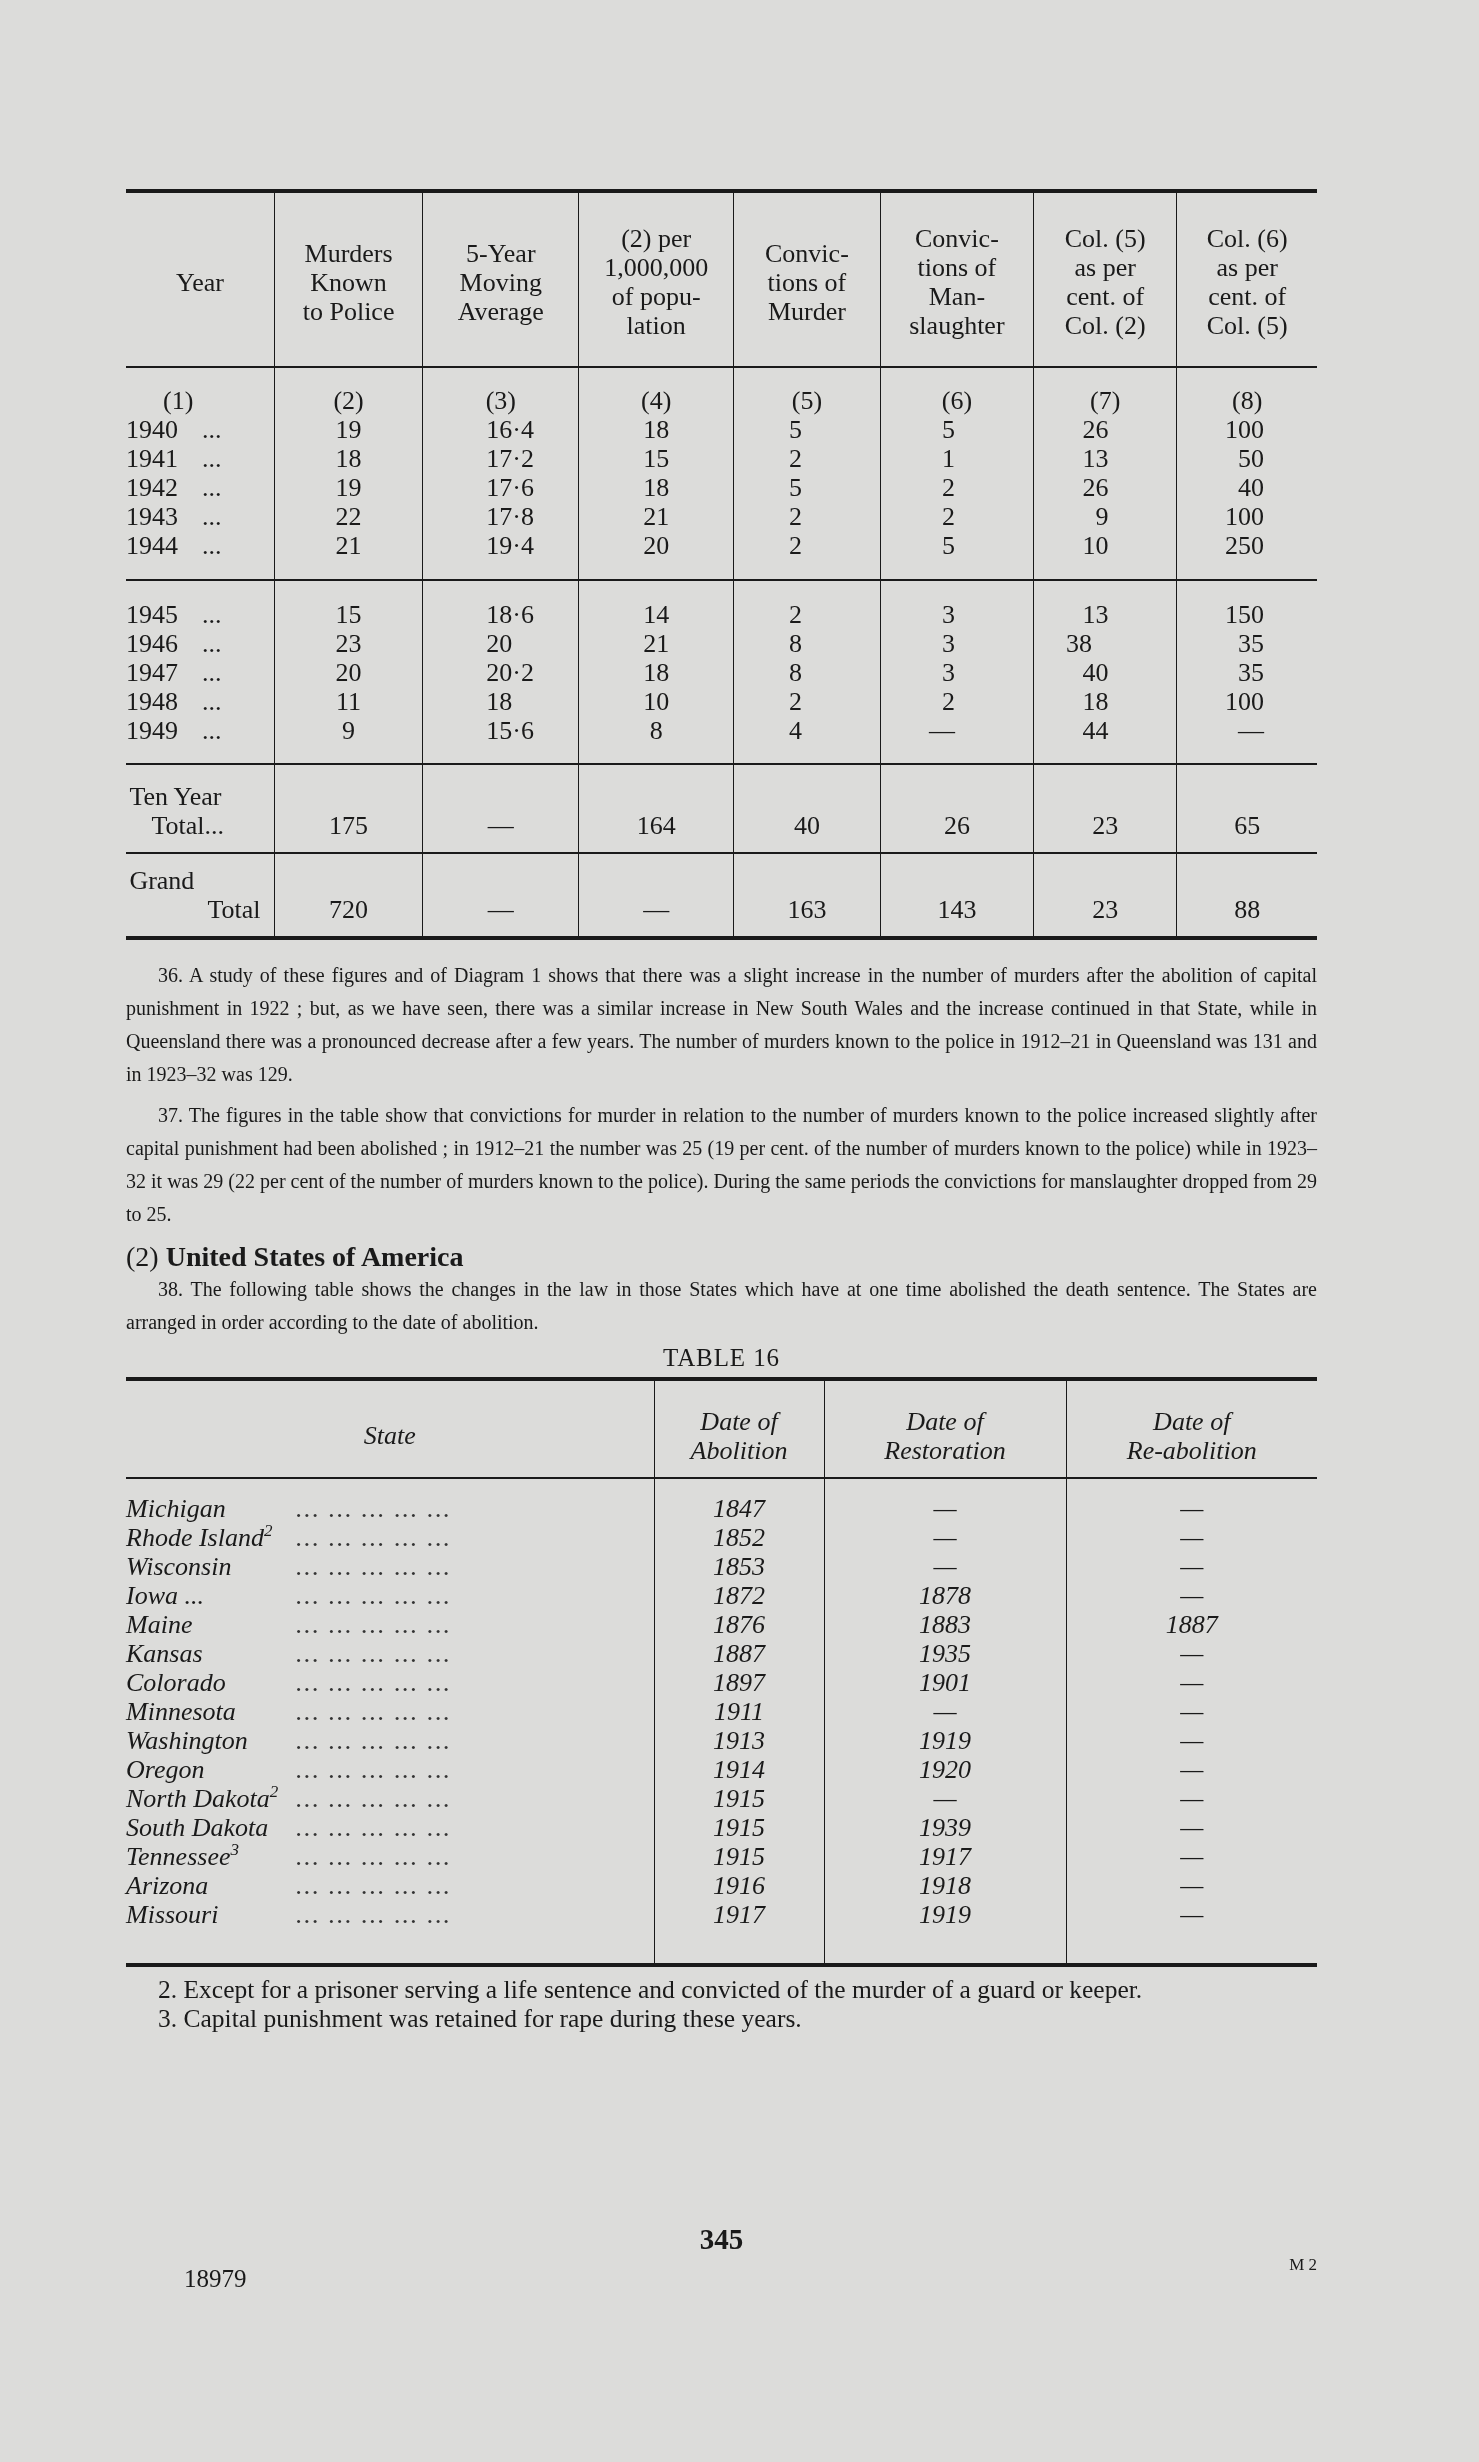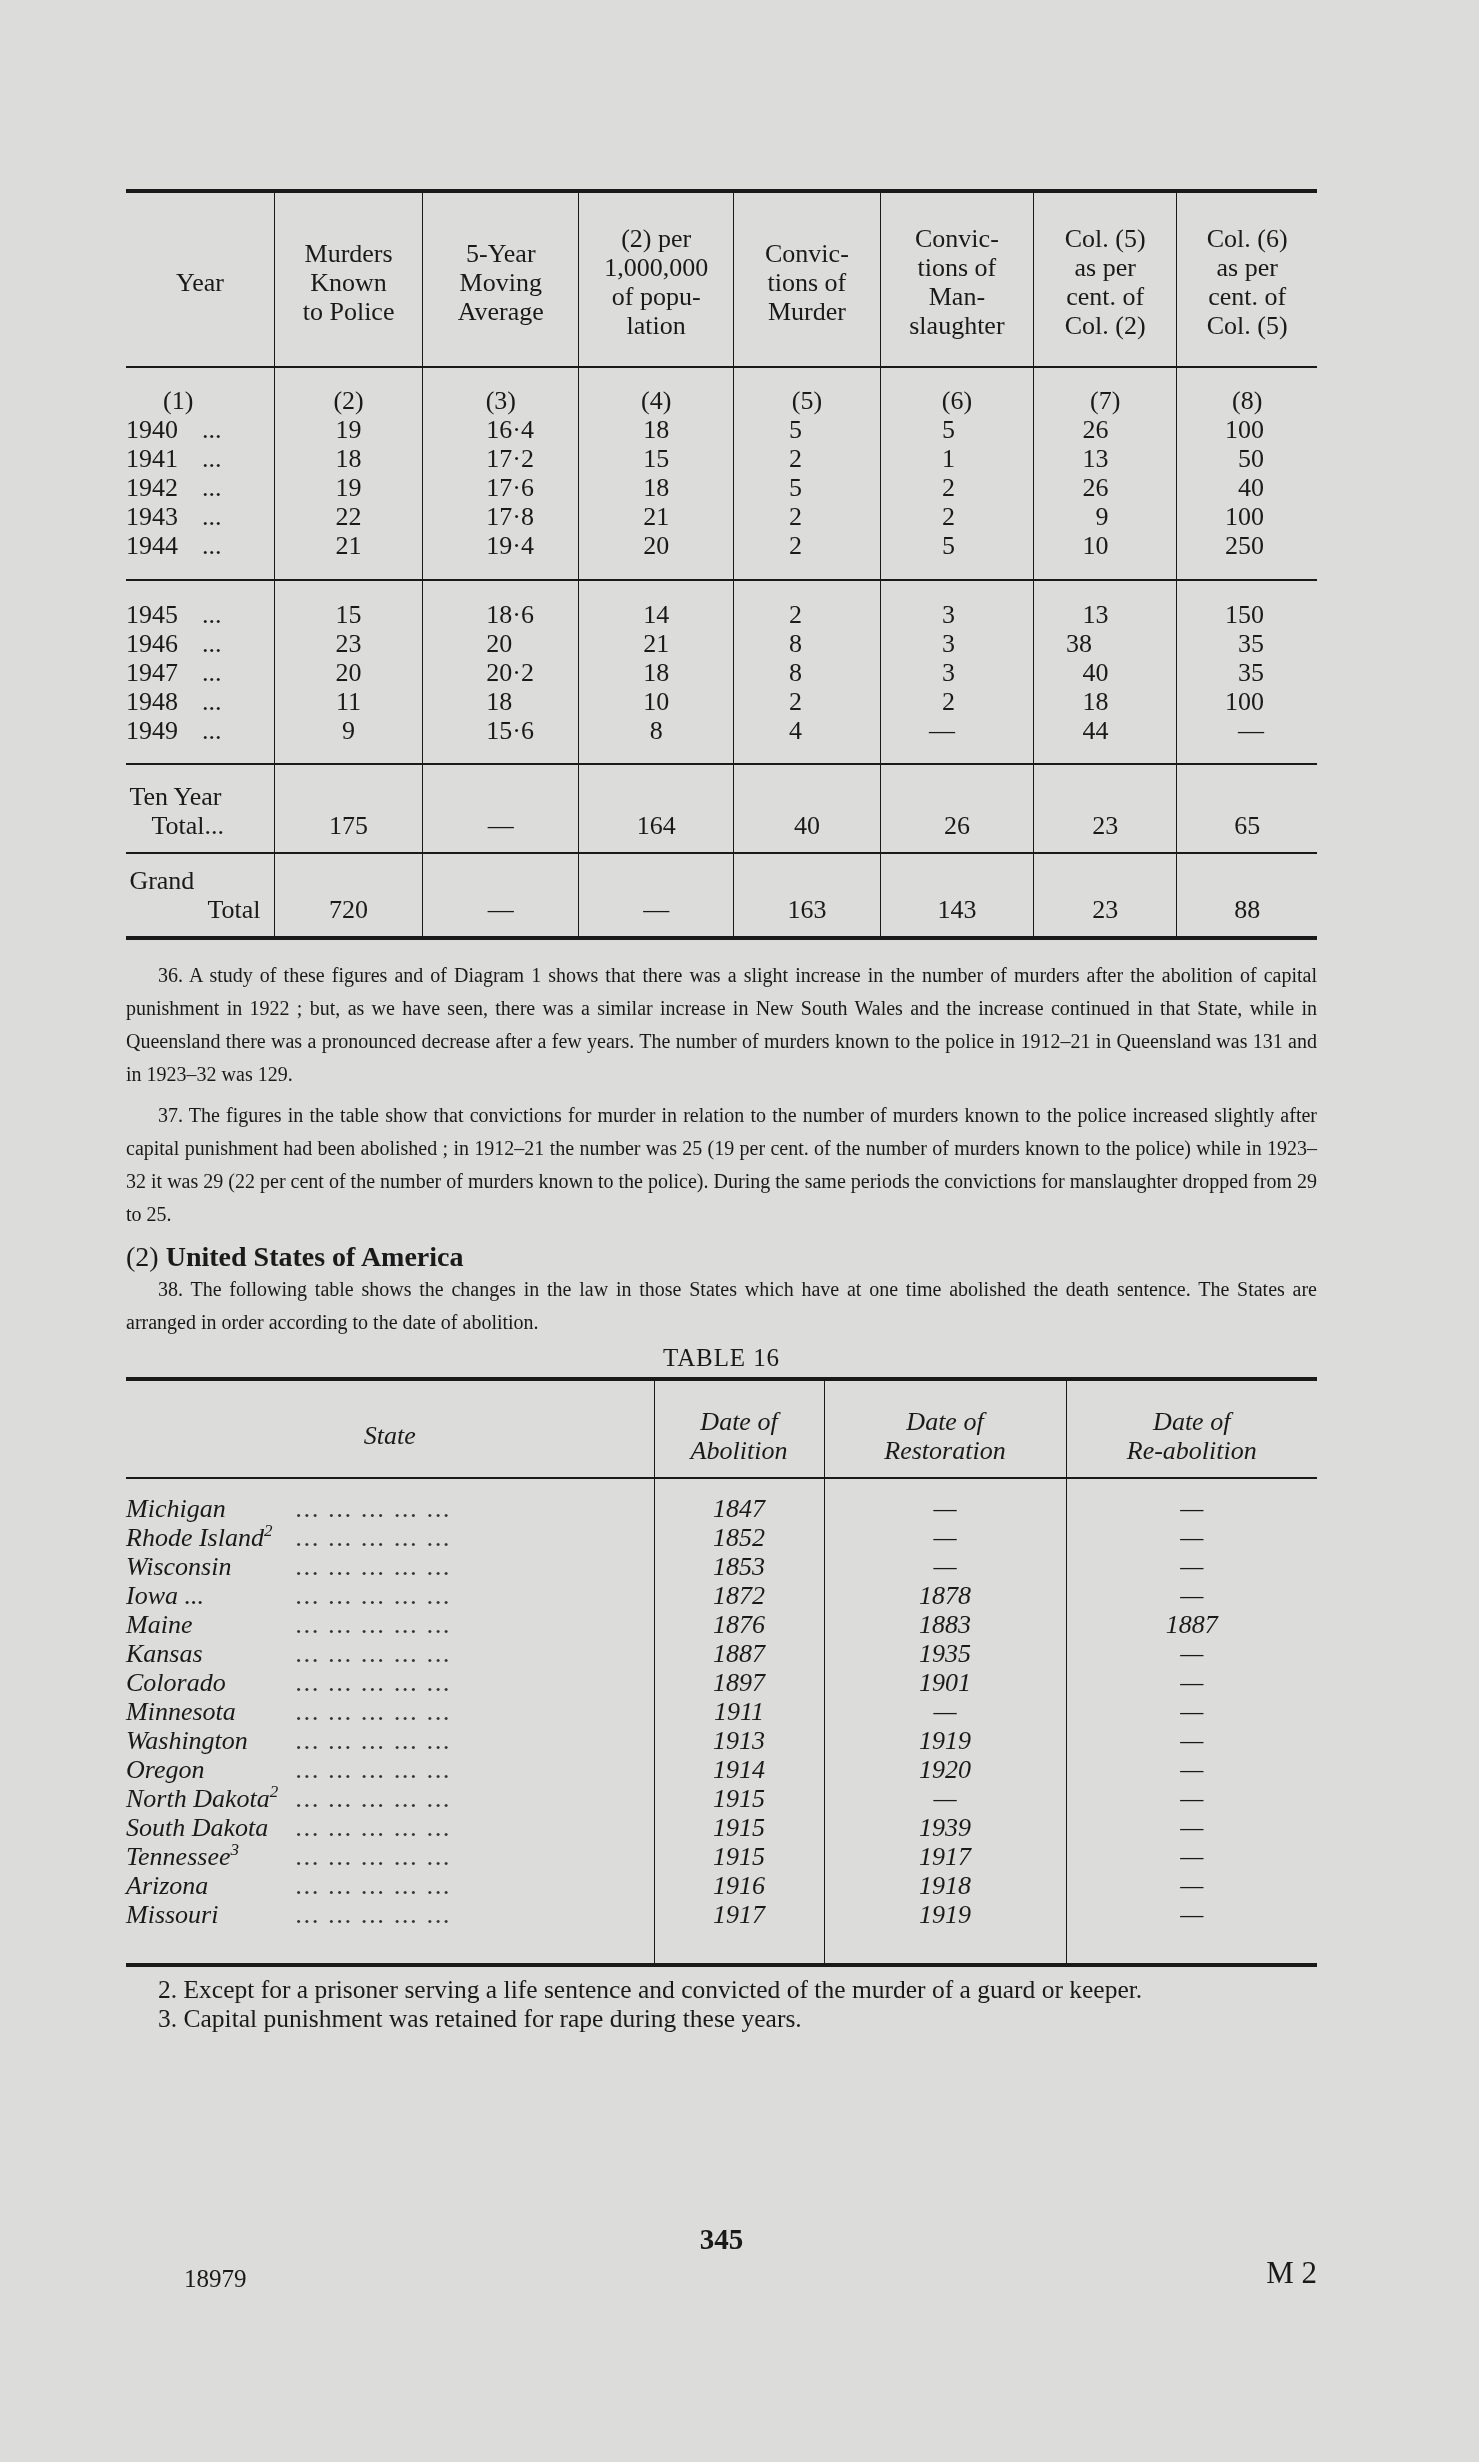--- a/index.html
+++ b/index.html
@@ -105,21 +105,21 @@
   .page-number {
     position: absolute; left: 0; width: 1191px; top: 2034px;
     text-align: center; font-size: 29px; font-weight: bold;
   }
   .print-code {
     position: absolute; left: 58px; top: 2076px;
     font-size: 25px;
   }
   .signature {
     position: absolute; right: 0; top: 2066px;
-    font-size: 31px;
+    font-size: 17px;
   }
 </style>
 </head>
 <body>
 
 <div class="page">
 
   <table class="t1">
     <thead>
       <tr id="t1-head">

